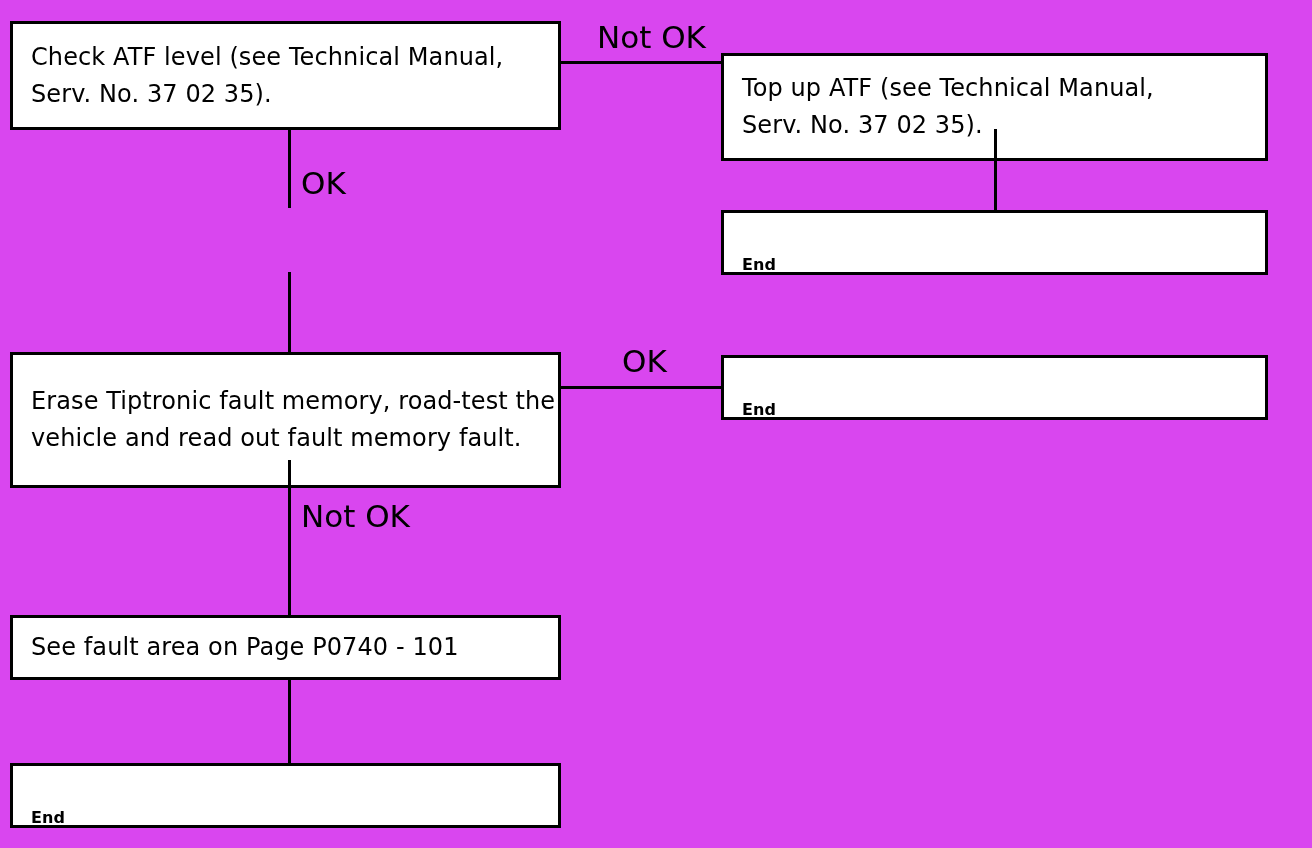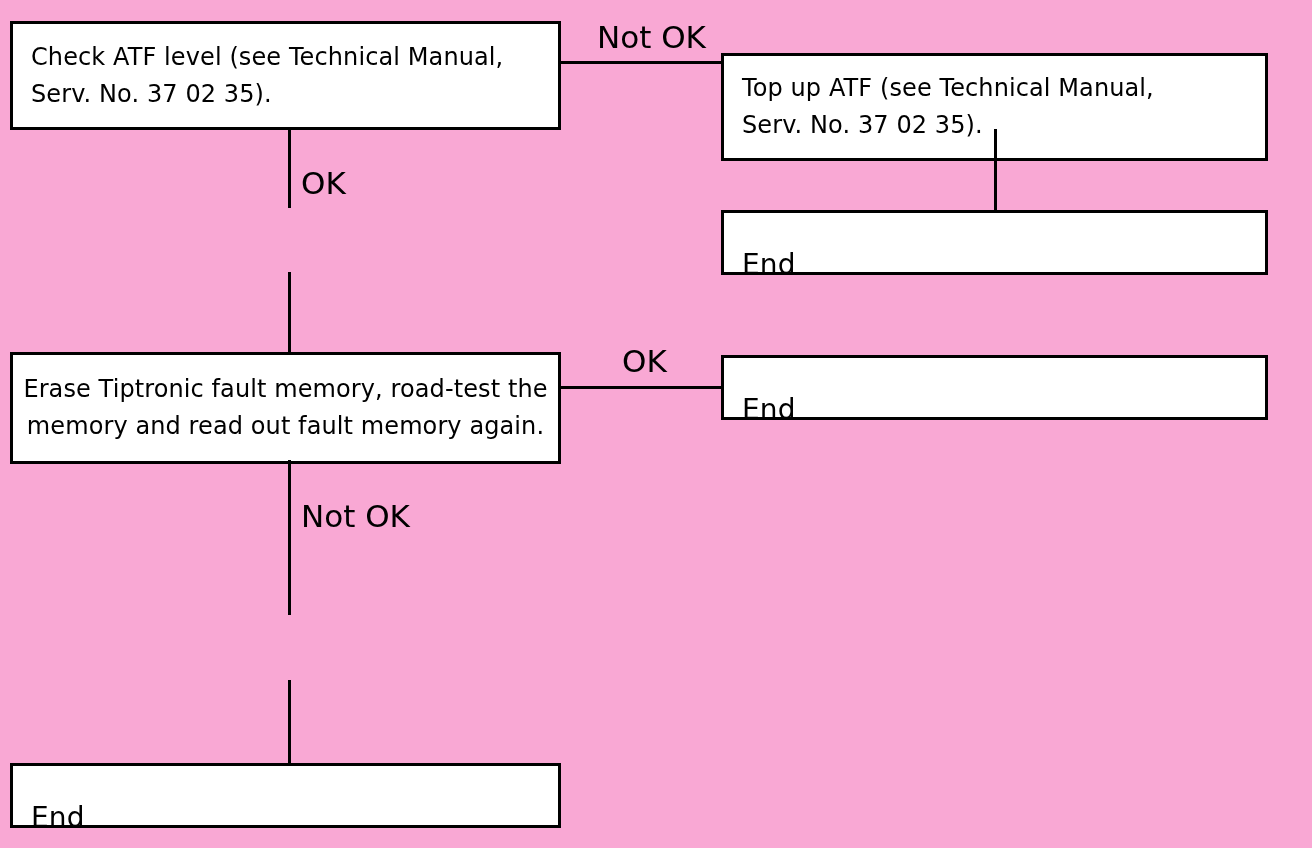--- a/index.html
+++ b/index.html
@@ -9,42 +9,42 @@
     background: #ffffff;
   }
   body {
     font-family: "DejaVu Sans", "Liberation Sans", sans-serif;
     color: #000000;
   }
   #canvas {
     position: relative;
     width: 1312px;
     height: 848px;
-    background: #f9a8d4;
+    background: #d946ef;
     overflow: hidden;
   }
   .node {
     position: absolute;
     box-sizing: border-box;
     border: 3px solid #000000;
     background: #ffffff;
     display: flex;
     flex-direction: column;
     justify-content: center;
     padding: 0 18px;
   }
   .node .line {
     font-size: 24px;
     line-height: 37px;
     white-space: pre;
     letter-spacing: 0.1px;
   }
   .node.terminal .line {
-    font-weight: normal;
-    font-size: 28px;
+    font-weight: bold;
+    font-size: 16px;
     margin-top: 44px;
   }
   .edge-v {
     position: absolute;
     width: 3px;
     background: #000000;
   }
   .edge-h {
     position: absolute;
     height: 3px;
@@ -70,29 +70,32 @@
 
   <div class="node" style="left:721px; top:21px; width:547px; height:108px;margin-top:32px;">
     <div class="line">Top up ATF (see Technical Manual,</div>
     <div class="line">Serv. No. 37 02 35).</div>
   </div>
 
   <div class="node terminal" style="left:721px; top:210px; width:547px; height:65px;">
     <div class="line">End</div>
   </div>
 
-  <div class="node" style="left:10px; top:352px; width:551px; height:112px;align-items:center;">
+  <div class="node" style="left:10px; top:352px; width:551px; height:136px;">
     <div class="line">Erase Tiptronic fault memory, road-test the</div>
-    <div class="line">memory and read out fault memory again.</div>
+    <div class="line">vehicle and read out fault memory fault.</div>
   </div>
 
   <div class="node terminal" style="left:721px; top:355px; width:547px; height:65px;">
     <div class="line">End</div>
   </div>
 
+  <div class="node" style="left:10px; top:615px; width:551px; height:65px;">
+    <div class="line">See fault area on Page P0740 - 101</div>
+  </div>
 
   <div class="node terminal" style="left:10px; top:763px; width:551px; height:65px;">
     <div class="line">End</div>
   </div>
 
   <div class="edge-h" style="left:561px; top:61px; width:160px;"></div>
   <div class="edge-label" style="left:597px; top:24px;">Not OK</div>
 
   <div class="edge-v" style="left:994px; top:129px; height:81px;"></div>
 

